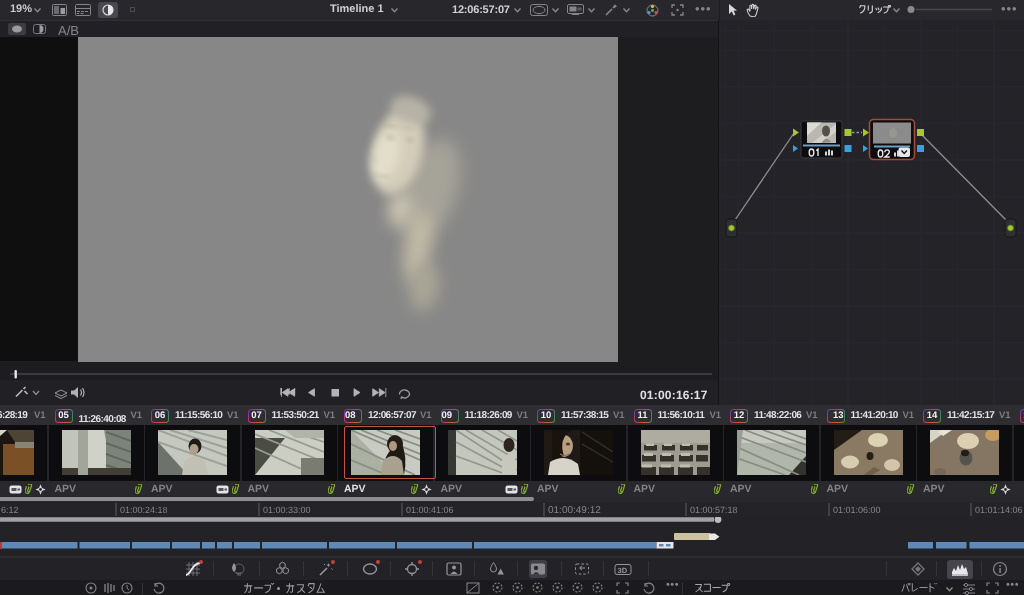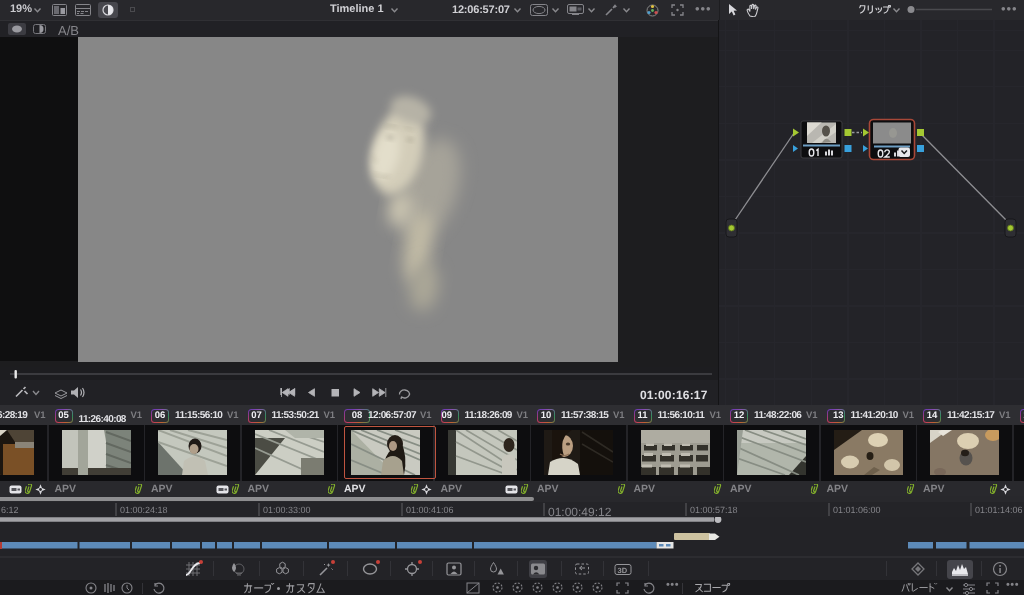--- a/index.html
+++ b/index.html
@@ -310,21 +310,21 @@
 <div class="abs" style="left:323.5px;top:410px;color:#7e7e82;font-size:9.5px;font-weight:bold;">V1</div>
 <div class="abs" style="left:241.5px;top:425px;width:95.0px;height:56px;background:#0d0d0f;"></div>
 <svg class="abs" style="left:254.5px;top:430px;filter:brightness(0.88) saturate(0.92);" width="69" height="45" viewBox="0 0 69 45">
     <rect width="69" height="45" fill="#e8eade"></rect>
     <path d="M0,45 L30,8 L0,8 Z" fill="#55564c"></path>
     <path d="M0,4 l69,28 M0,18 l60,27 M14,0 l55,22 M32,0 l37,12 M50,0 l19,6" stroke="#aab0a4" stroke-width="1.8"></path>
     <rect x="46" y="28" width="23" height="17" fill="#8c8d80"></rect>
     <path d="M30,0 L69,0 L69,8 L40,8 Z" fill="#c8cdbf"></path>
   </svg>
 <div class="abs" style="left:247.5px;top:483px;color:#838387;font-size:10.5px;font-weight:bold;">APV</div>
-<div class="abs" style="left:344.0px;top:408.5px;width:26px;height:14.5px;border-radius:3.5px;background:linear-gradient(#2e2e32,#2e2e32) padding-box,conic-gradient(from 20deg,#8a52b0,#2f8f5b,#c2622f,#c23a5e,#6a3ab0,#8a52b0) border-box;border:1.6px solid transparent;color:#f0f0f4;font-size:9.5px;font-weight:bold;text-align:center;line-height:11.5px;">08</div>
+<div class="abs" style="left:344.0px;top:408.5px;width:18px;height:14.5px;border-radius:3.5px;background:linear-gradient(#2e2e32,#2e2e32) padding-box,conic-gradient(from 20deg,#8a52b0,#2f8f5b,#c2622f,#c23a5e,#6a3ab0,#8a52b0) border-box;border:1.6px solid transparent;color:#f0f0f4;font-size:9.5px;font-weight:bold;line-height:11.5px;">08</div>
 <div class="abs" style="left:368.0px;top:409.5px;color:#e2e2e6;font-size:10px;font-weight:bold;letter-spacing:-0.6px;">12:06:57:07</div>
 <div class="abs" style="left:420.0px;top:410px;color:#7e7e82;font-size:9.5px;font-weight:bold;">V1</div>
 <div class="abs" style="left:338.0px;top:425px;width:95.0px;height:56px;background:#0d0d0f;"></div>
 <svg class="abs" style="left:351.0px;top:430px;filter:brightness(0.88) saturate(0.92);" width="69" height="45" viewBox="0 0 69 45">
     <rect width="69" height="45" fill="#e4e6da"></rect>
     <path d="M0,0 L44,45 L0,45 Z" fill="#c3c8b8"></path>
     <path d="M0,0 l69,30 M0,14 l64,31 M10,0 l59,24 M26,0 l43,16 M44,0 l25,9 M0,30 l36,15" stroke="#9aa296" stroke-width="1.8"></path>
     <ellipse cx="44" cy="14" rx="8" ry="9" fill="#2a211a"></ellipse>
     <path d="M50,12 q7,14 3,33 l-19,0 q-3,-14 4,-23 Z" fill="#241d16"></path>
     <path d="M32,31 q10,-10 19,0 l2,14 h-23 Z" fill="#beb7a0"></path>
@@ -527,21 +527,21 @@
     <line x1="259" y1="1" x2="259" y2="14" stroke="#5e5e62" stroke-width="1"></line>
     <line x1="402" y1="1" x2="402" y2="14" stroke="#5e5e62" stroke-width="1"></line>
     <line x1="544" y1="1" x2="544" y2="14" stroke="#5e5e62" stroke-width="1"></line>
     <line x1="686" y1="1" x2="686" y2="14" stroke="#5e5e62" stroke-width="1"></line>
     <line x1="829" y1="1" x2="829" y2="14" stroke="#5e5e62" stroke-width="1"></line>
     <line x1="971" y1="1" x2="971" y2="14" stroke="#5e5e62" stroke-width="1"></line>
   </svg>
 <div class="abs" style="left:120px;top:504.5px;color:#85858a;font-size:9px;">01:00:24:18</div>
 <div class="abs" style="left:263px;top:504.5px;color:#85858a;font-size:9px;">01:00:33:00</div>
 <div class="abs" style="left:406px;top:504.5px;color:#85858a;font-size:9px;">01:00:41:06</div>
-<div class="abs" style="left:548px;top:504.5px;color:#85858a;font-size:12px;text-decoration:underline;">01:00:49:12</div>
+<div class="abs" style="left:548px;top:504.5px;color:#85858a;font-size:10px;">01:00:49:12</div>
 <div class="abs" style="left:690px;top:504.5px;color:#85858a;font-size:9px;">01:00:57:18</div>
 <div class="abs" style="left:833px;top:504.5px;color:#85858a;font-size:9px;">01:01:06:00</div>
 <div class="abs" style="left:975px;top:504.5px;color:#85858a;font-size:9px;">01:01:14:06</div>
 <div class="abs" style="left:1px;top:504.5px;color:#85858a;font-size:9px;">6:12</div>
 <svg class="abs" style="left:0px;top:516.5px;z-index:6" width="730" height="10">
     <line x1="0" y1="2.5" x2="714" y2="2.5" stroke="#a2a2a6" stroke-width="4.5"></line>
     <circle cx="718" cy="2.5" r="3.4" fill="#bcbcc0"></circle>
   </svg>
 <div class="abs" style="left:0px;top:517px;width:1024px;height:39px;background:#232327;"></div>
 <div class="abs" style="left:674px;top:532.5px;width:36px;height:7.5px;background:#cdc2a0;border-radius:1px;"></div>

